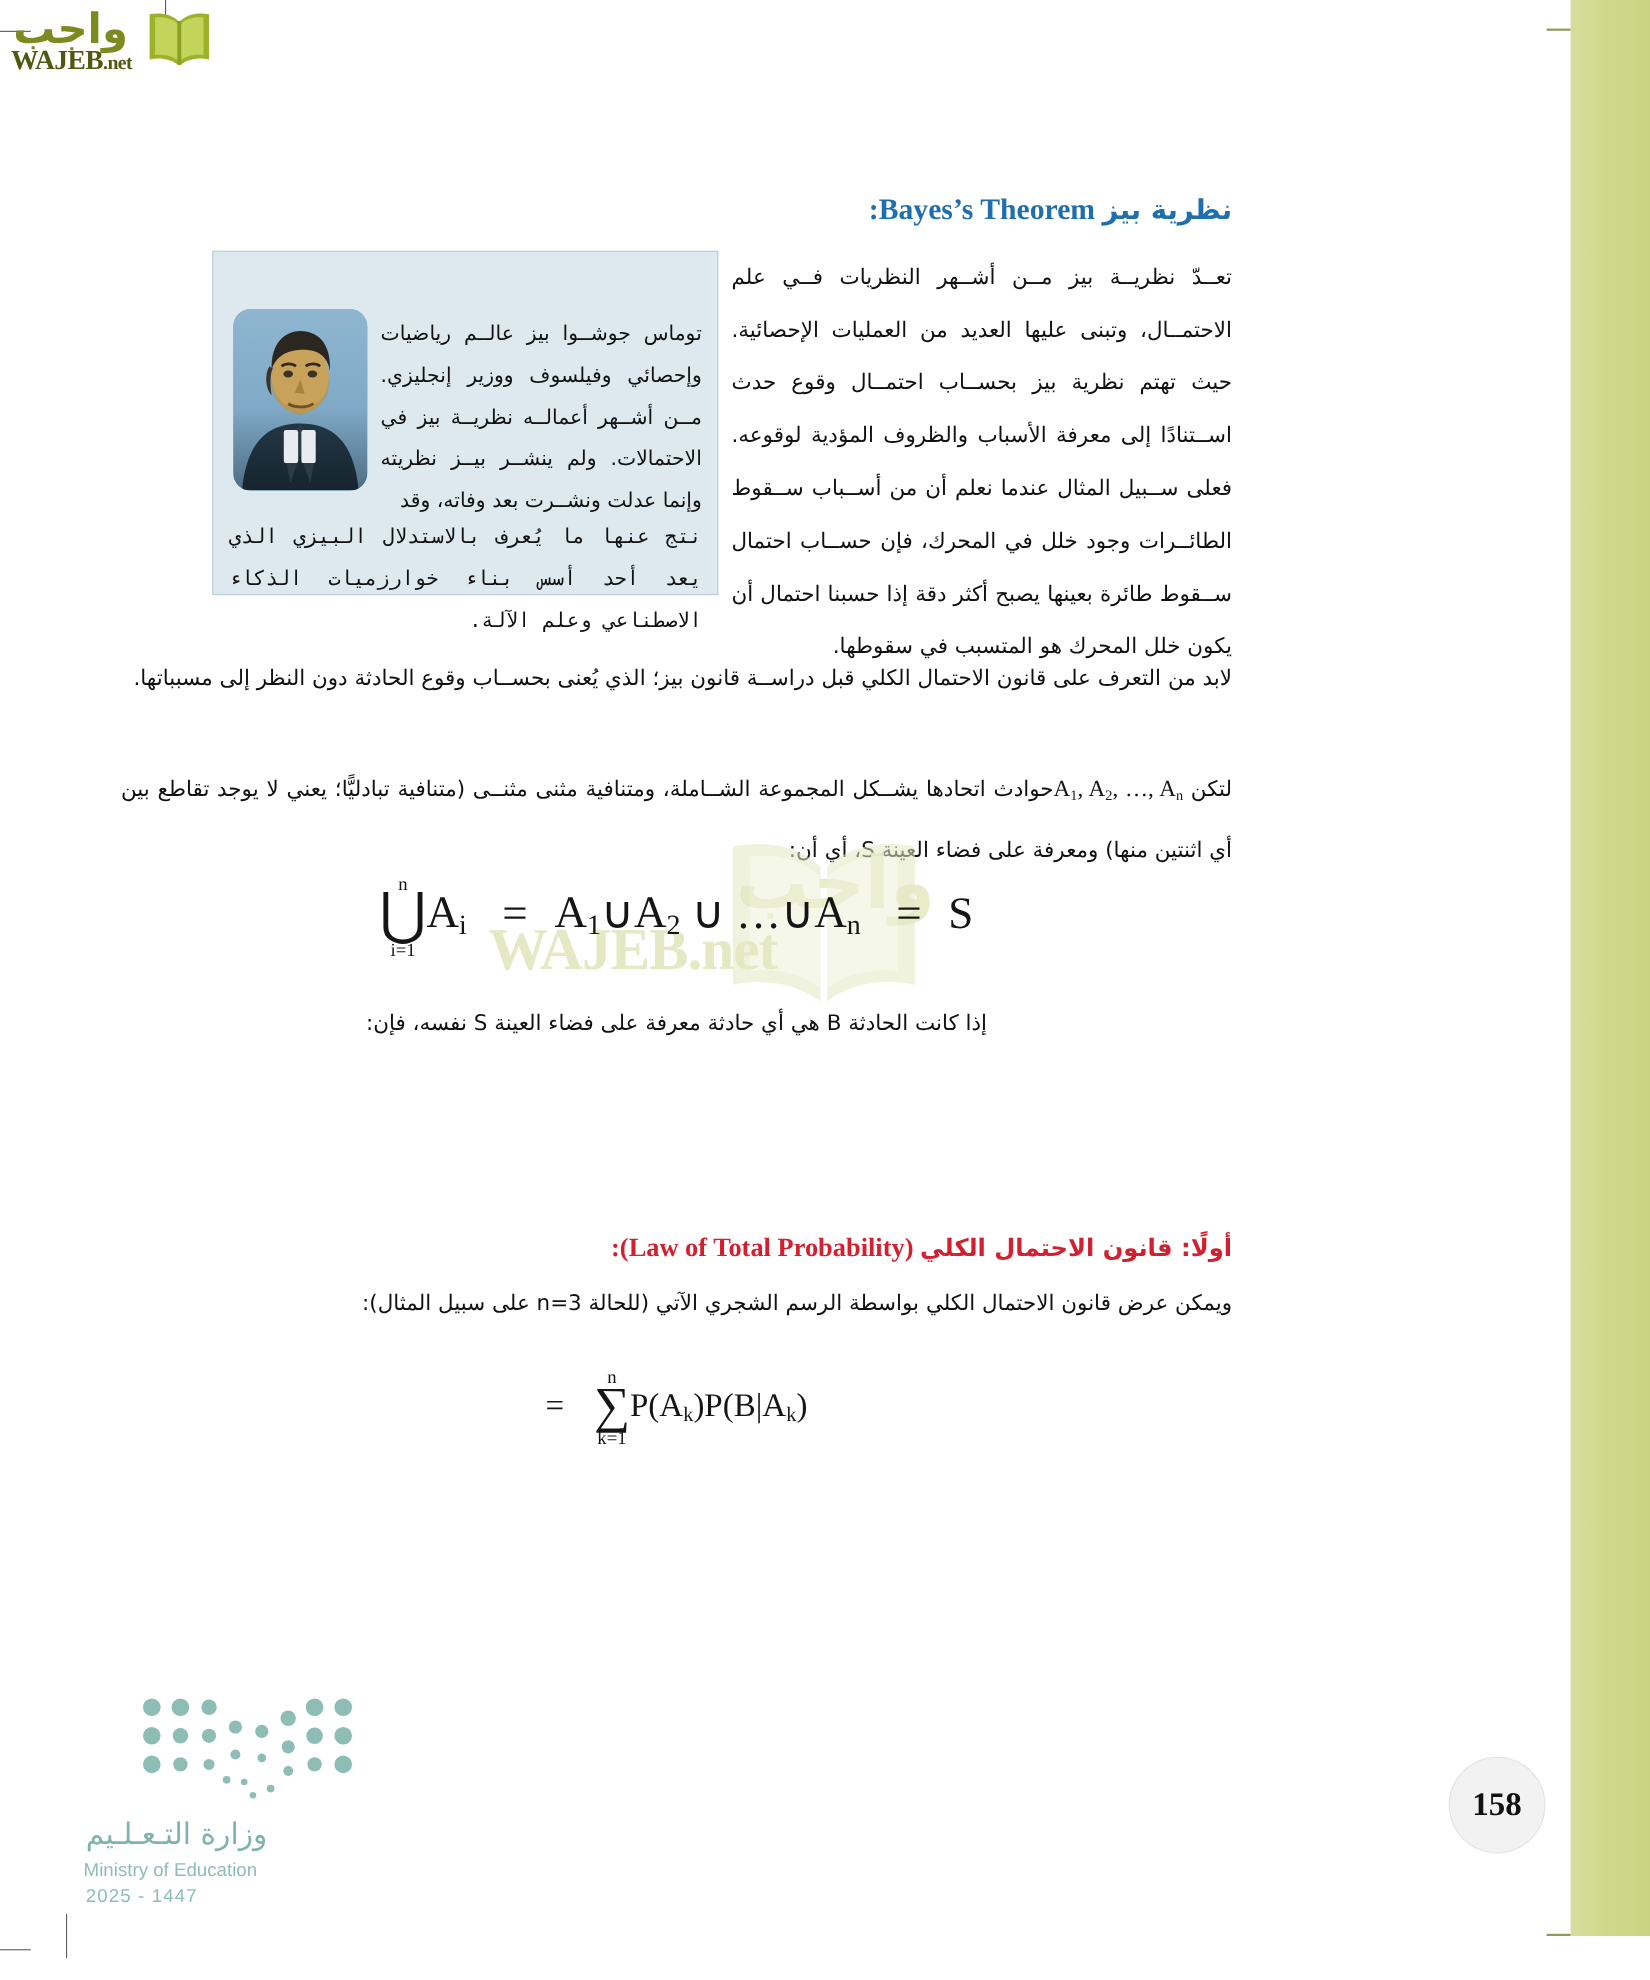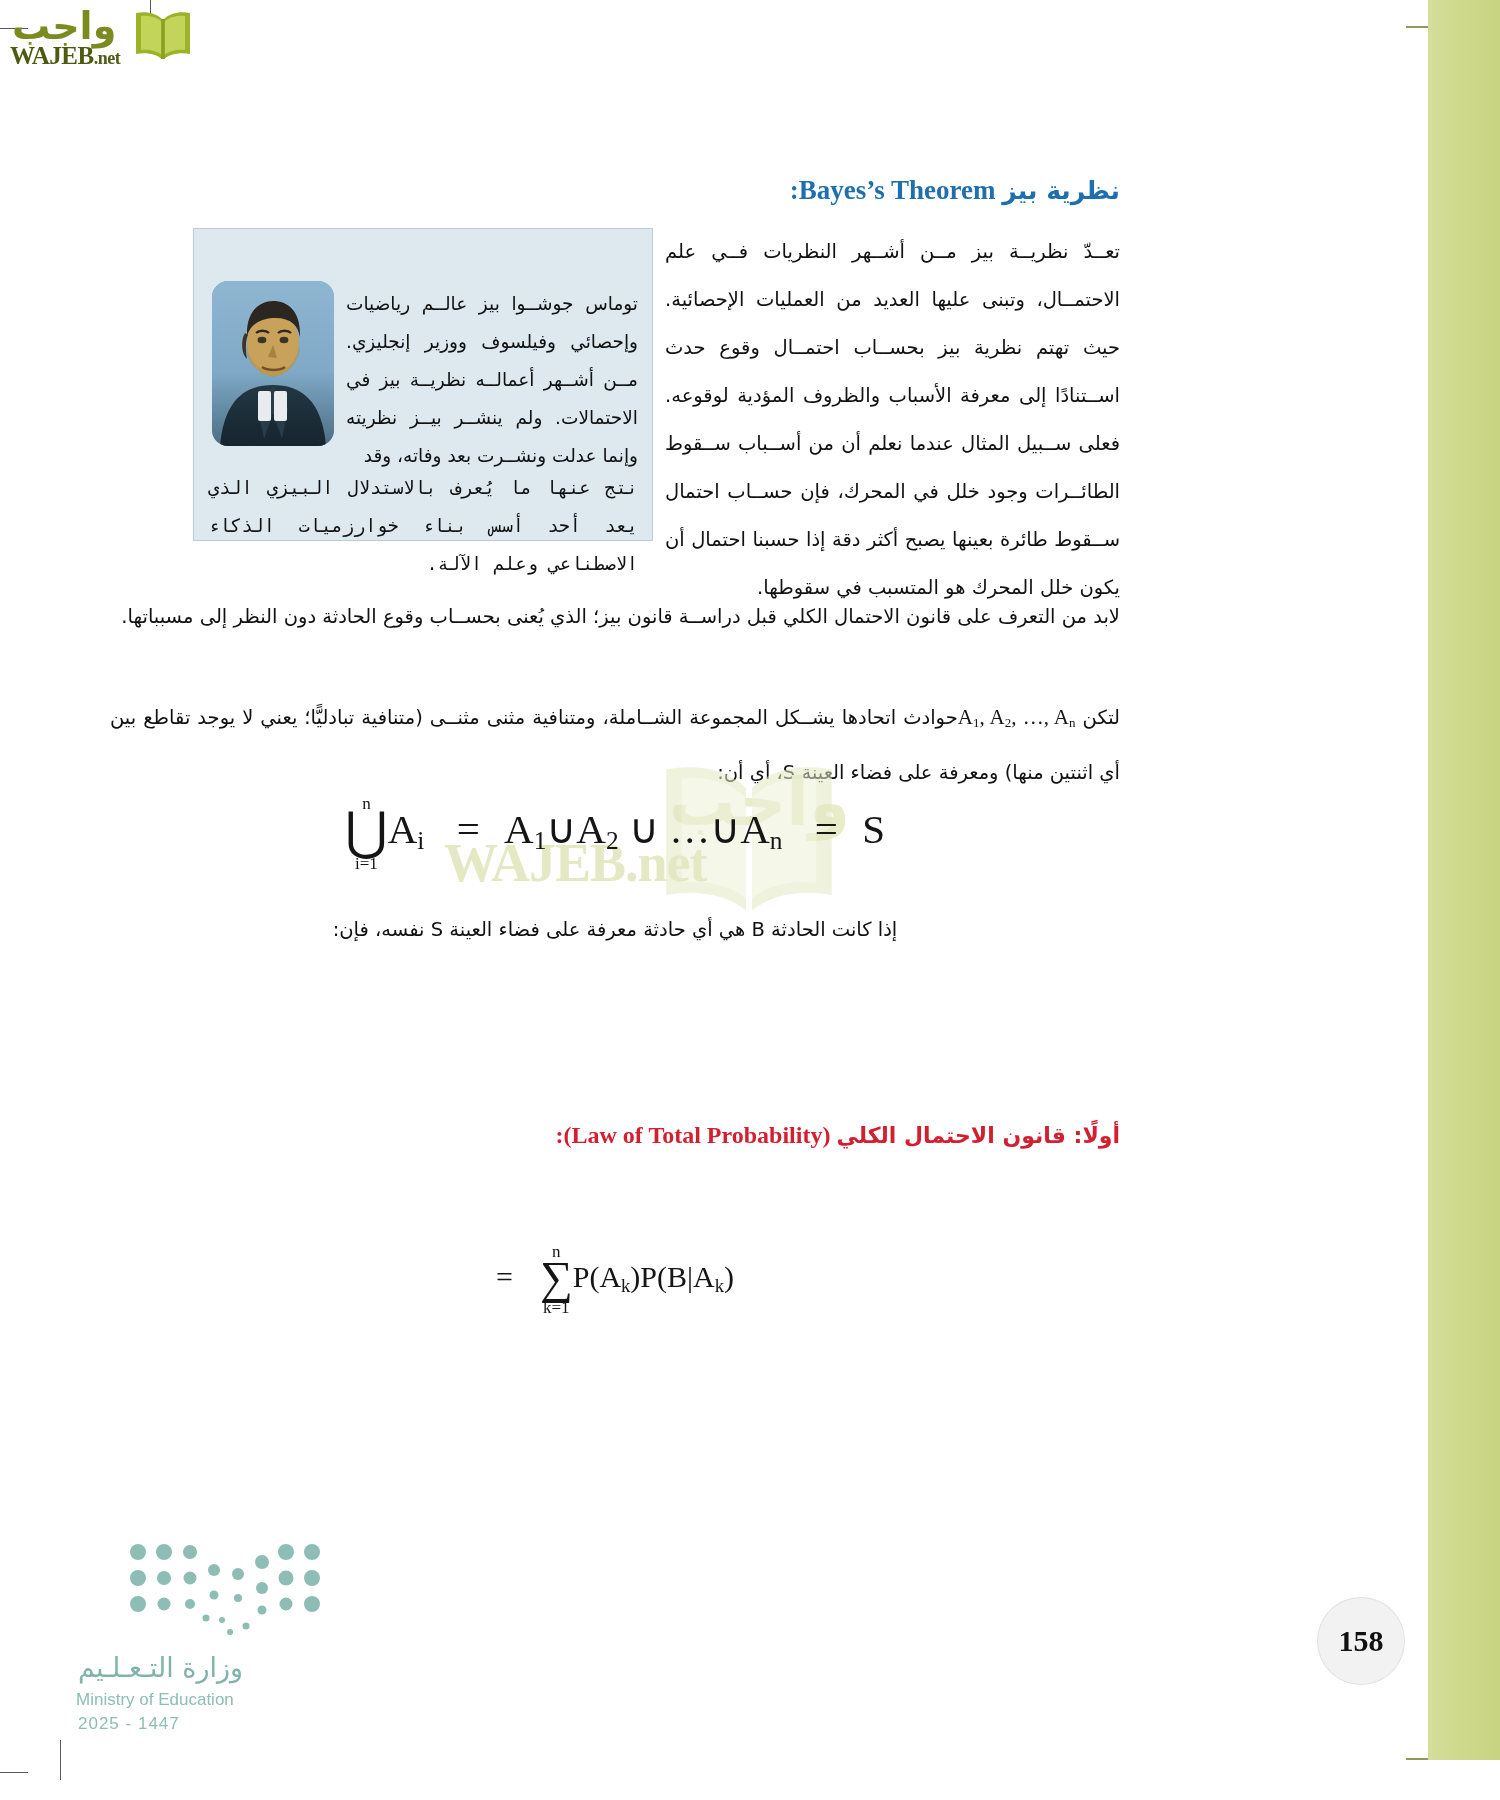--- a/index.html
+++ b/index.html
@@ -268,20 +268,21 @@
   <div class="math m-sum">
     <span>=</span>
     <span style="display:inline-block;width:12px;"></span>
     <span class="bigop">
       <span class="limtop">n</span>
       <span class="sumop">∑</span>
       <span class="lim">k=1</span>
     </span><span class="var">P(A<sub>k</sub>)P(B|A<sub>k</sub>)</span>
   </div>
 
+  <div class="body-para p-tree">ويمكن عرض قانون الاحتمال الكلي بواسطة الرسم الشجري الآتي (للحالة n=3 على سبيل المثال):</div>
 </div>
 
 <div class="moe">
   <svg viewBox="0 0 200 105" width="200" height="105">
     <g fill="#8dbdb5">
       <circle cx="12" cy="12" r="8"></circle>
         <circle cx="38" cy="12" r="8"></circle>
         <circle cx="64" cy="12" r="7"></circle>
       <circle cx="12" cy="38" r="8"></circle>
         <circle cx="38" cy="38" r="7"></circle>

